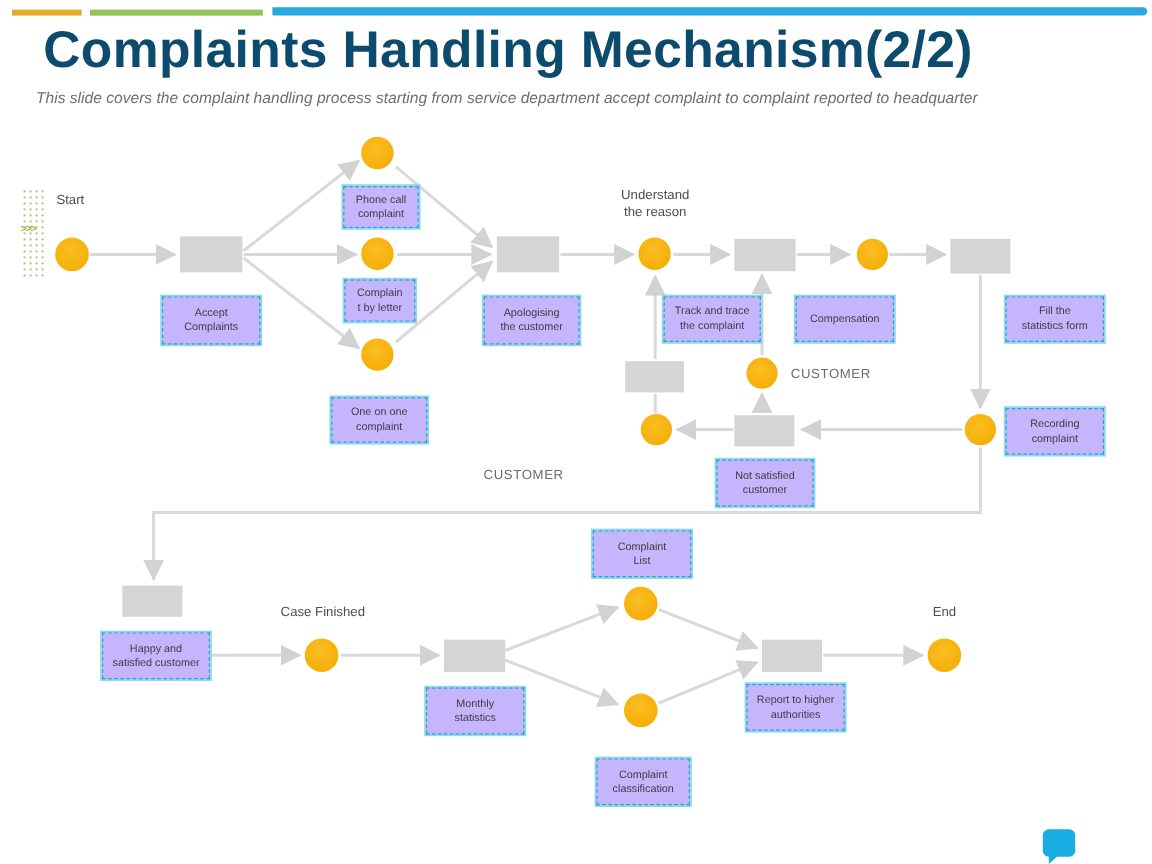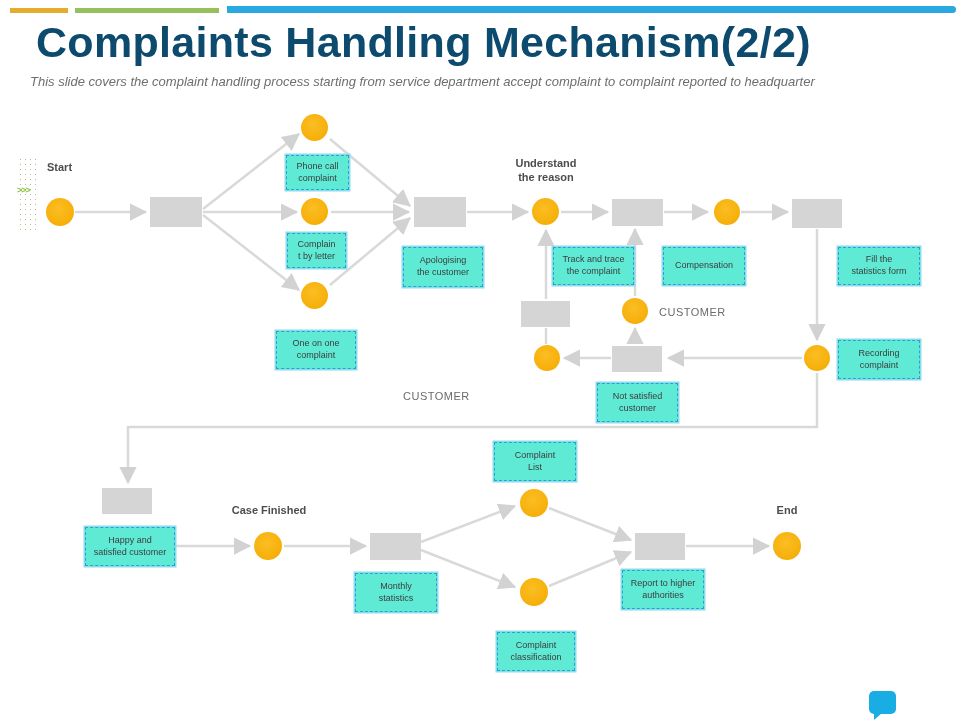--- a/index.html
+++ b/index.html
@@ -15,25 +15,25 @@
   .title{position:absolute;left:36px;top:18px;font-size:43px;font-weight:bold;
          color:#0c4a6e;letter-spacing:.3px;white-space:nowrap;}
   .subtitle{position:absolute;left:30px;top:74px;font-size:13px;font-style:italic;
             color:#6e6e6e;white-space:nowrap;}
 
   
   .edges{position:absolute;left:0;top:0;}
   .circle{position:absolute;border-radius:50%;
           background:radial-gradient(circle at 45% 38%,#FBBE23 0%,#F6AE07 75%);}
   .grect{position:absolute;background:#D5D5D5;}
-  .box{position:absolute;background:#5eead4;border:1px dashed #1FA8CE;
+  .box{position:absolute;background:#c4b5fd;border:1px dashed #1FA8CE;
        box-shadow:0 0 0 1.5px #8ED9EC;display:flex;align-items:center;justify-content:center;
        text-align:center;font-size:9px;color:#3d3d3d;line-height:1.3;white-space:pre-line;}
   .stage-label{position:absolute;font-size:11px;color:#4d4d4d;text-align:center;
-               white-space:pre-line;line-height:1.3;font-weight:bold;}
+               white-space:pre-line;line-height:1.3;}
   .customer-label{position:absolute;font-size:11px;color:#6b6b6b;letter-spacing:.5px;}
 
   
   .dotstrip{position:absolute;left:18px;top:157px;width:20px;height:76px;
             background-image:radial-gradient(#b9b98a .8px,transparent 1px);
             background-size:5px 5px;}
   .chevrons{position:absolute;left:17px;top:185px;font-size:9px;font-weight:bold;
             color:#8CC044;letter-spacing:-1px;}
 
   
@@ -109,20 +109,22 @@
   <div class="grect" style="left:150px;top:197px;width:52px;height:30px"></div>
   <div class="grect" style="left:414px;top:197px;width:52px;height:30px"></div>
   <div class="grect" style="left:612px;top:199px;width:51px;height:27px"></div>
   <div class="grect" style="left:792px;top:199px;width:50px;height:29px"></div>
   <div class="grect" style="left:521px;top:301px;width:49px;height:26px"></div>
   <div class="grect" style="left:612px;top:346px;width:50px;height:26px"></div>
   <div class="grect" style="left:102px;top:488px;width:50px;height:26px"></div>
   <div class="grect" style="left:370px;top:533px;width:51px;height:27px"></div>
   <div class="grect" style="left:635px;top:533px;width:50px;height:27px"></div>
 
+  <div class="box" style="left:135px;top:247px;width:80px;height:38px">Accept
+Complaints</div>
   <div class="box" style="left:286px;top:155px;width:61px;height:33px">Phone call
 complaint</div>
   <div class="box" style="left:287px;top:233px;width:57px;height:33px">Complain
 t by letter</div>
   <div class="box" style="left:276px;top:331px;width:78px;height:36px">One on one
 complaint</div>
   <div class="box" style="left:403px;top:247px;width:78px;height:38px">Apologising
 the customer</div>
   <div class="box" style="left:553px;top:247px;width:79px;height:36px">Track and trace
 the complaint</div>

